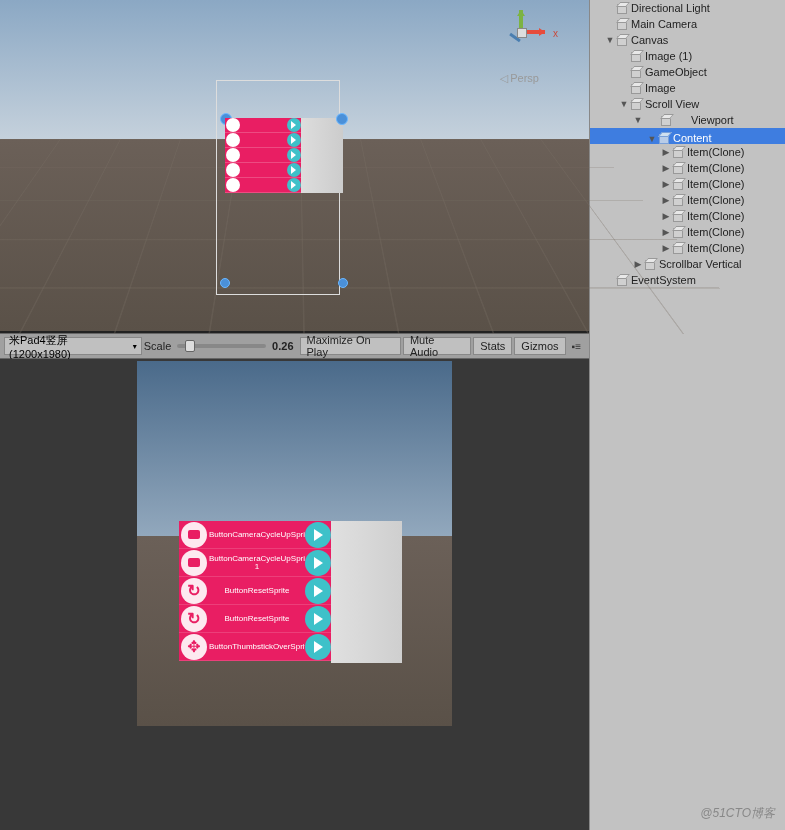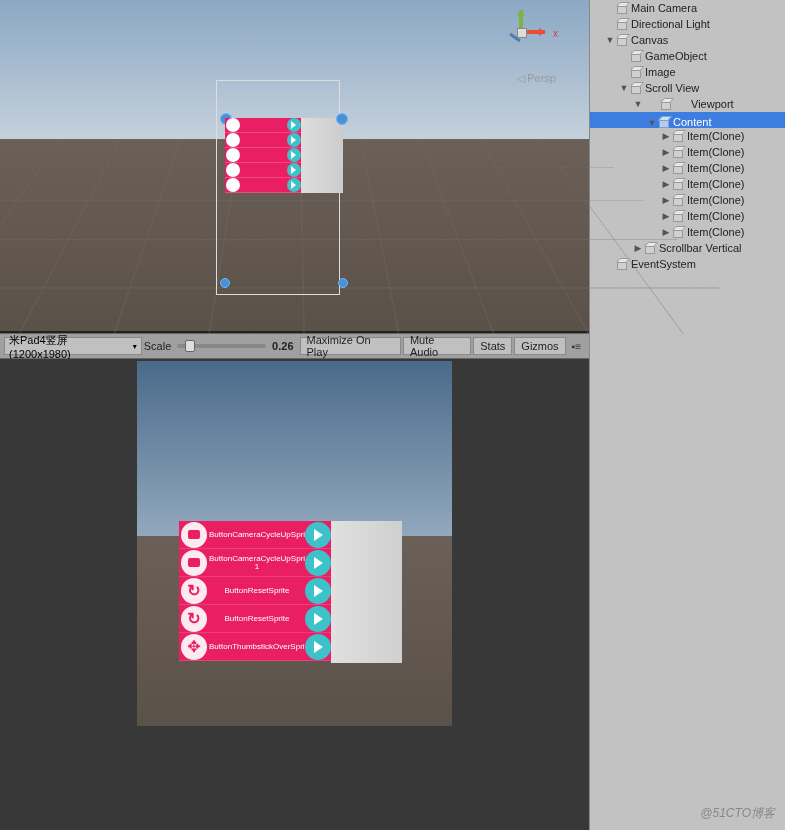--- a/index.html
+++ b/index.html
@@ -25,21 +25,21 @@
 .item-row .arr { width:14px; height:14px; border-radius:50%; background:#3ec1c9; flex-shrink:0; position:relative; }
 .item-row .arr::after { content:''; position:absolute; left:4px; top:3px; border:4px solid transparent; border-left:5px solid #fff; }
 .scroll-side { width:42px; background:linear-gradient(to right,#ddd,#ccc); }
 .gizmo { position:absolute; right:45px; top:10px; width:45px; height:45px; }
 .gizmo-cube { position:absolute; left:18px; top:18px; width:10px; height:10px; background:#ddd; border:1px solid #888; }
 .gizmo-x { position:absolute; left:28px; top:20px; width:18px; height:4px; background:#e74c3c; }
 .gizmo-x::after { content:''; position:absolute; right:-4px; top:-2px; border:4px solid transparent; border-left:6px solid #e74c3c; }
 .gizmo-y { position:absolute; left:20px; top:0; width:4px; height:18px; background:#7cb342; }
 .gizmo-y::before { content:''; position:absolute; top:-4px; left:-2px; border:4px solid transparent; border-bottom:6px solid #7cb342; }
 .gizmo-z { position:absolute; left:10px; top:26px; width:12px; height:3px; background:#4a7eb0; transform:rotate(35deg); }
-.persp { position:absolute; right:33px; top:72px; color:#999; font-size:11px; }
+.persp { position:absolute; right:50px; top:72px; color:#999; font-size:11px; }
 .persp::before { content:'◁'; margin-right:2px; }
 .toolbar { height: 26px; background:#a0a0a0; display:flex; align-items:center; padding:12px 4px; border-top:1px solid #666; border-bottom:1px solid #666; gap:2px;justify-content:flex-end; }
 .tb-drop { background:#c0c0c0; border:1px solid #888; padding:2px 4px; height:18px; display:flex; align-items:center; }
 .tb-drop::after { content:'▾'; margin-left:2px; font-size:8px; }
 .tb-lbl { color:#222; }
 .slider { width:90px; height:4px; background:#888; border-radius:2px; position:relative; margin:0 4px; }
 .slider-thumb { position:absolute; left:8px; top:-4px; width:10px; height:12px; background:#ddd; border:1px solid #666; border-radius:2px; }
 .tb-val { color:#222; margin-right:4px;font-weight:bold; }
 .tb-btn { background:#c0c0c0; border:1px solid #888; padding:2px 6px; height:18px; display:flex; align-items:center; color:#222; }
 .tb-menu { margin-left:auto; font-size:10px; color:#333; padding:0 4px; }
@@ -180,32 +180,37 @@
       </div>
     </div>
   </div>
 </div>
 
 <div class="right-pane">
   <div class="hierarchy" id="hierarchy">
       <div class="hrow" style="padding-left: 14px;">
         <span class="arrow none"></span>
         <span class="cube-ic"></span>
+        <span>Directional Light</span>
+      </div>
+      <div class="hrow" style="padding-left: 14px;">
+        <span class="arrow none"></span>
+        <span class="cube-ic"></span>
         <span>Main Camera</span>
       </div>
       <div class="hrow" style="padding-left: 14px;">
-        <span class="arrow none"></span>
-        <span class="cube-ic"></span>
-        <span>Directional Light</span>
-      </div>
-      <div class="hrow" style="padding-left: 14px;">
         <span class="arrow open"></span>
         <span class="cube-ic"></span>
         <span>Canvas</span>
       </div>
+      <div class="hrow" style="padding-left: 28px;">
+        <span class="arrow none"></span>
+        <span class="cube-ic"></span>
+        <span>Image (1)</span>
+      </div>
       <div class="hrow" style="padding-left: 28px; text-align: right;">
         <span class="arrow none"></span>
         <span class="cube-ic"></span>
         <span>GameObject</span>
       </div>
       <div class="hrow" style="padding-left: 28px;">
         <span class="arrow none"></span>
         <span class="cube-ic"></span>
         <span>Image</span>
       </div>

